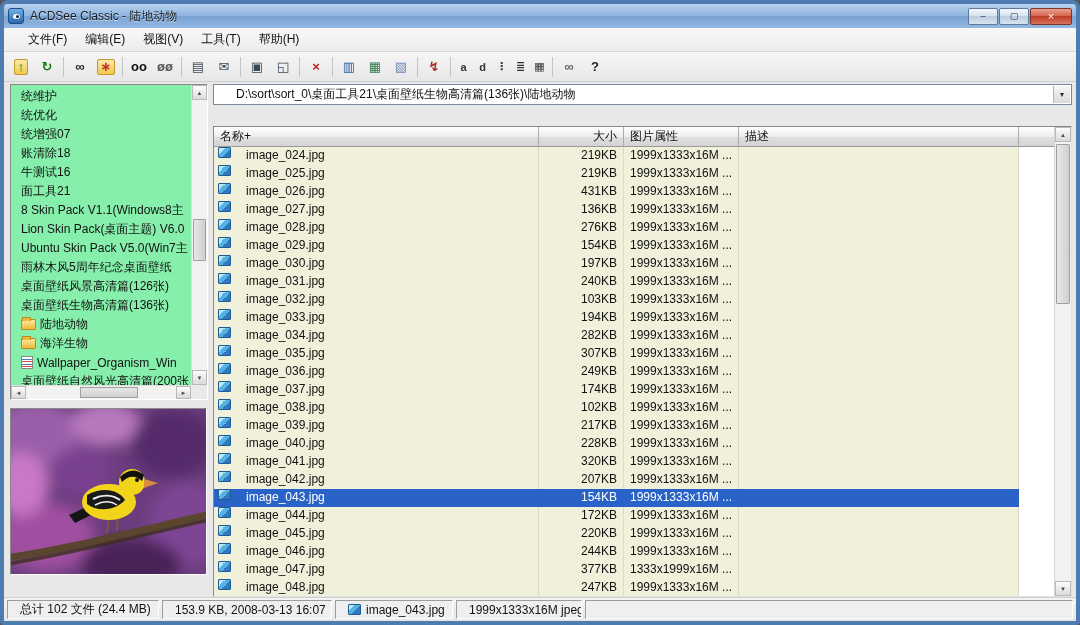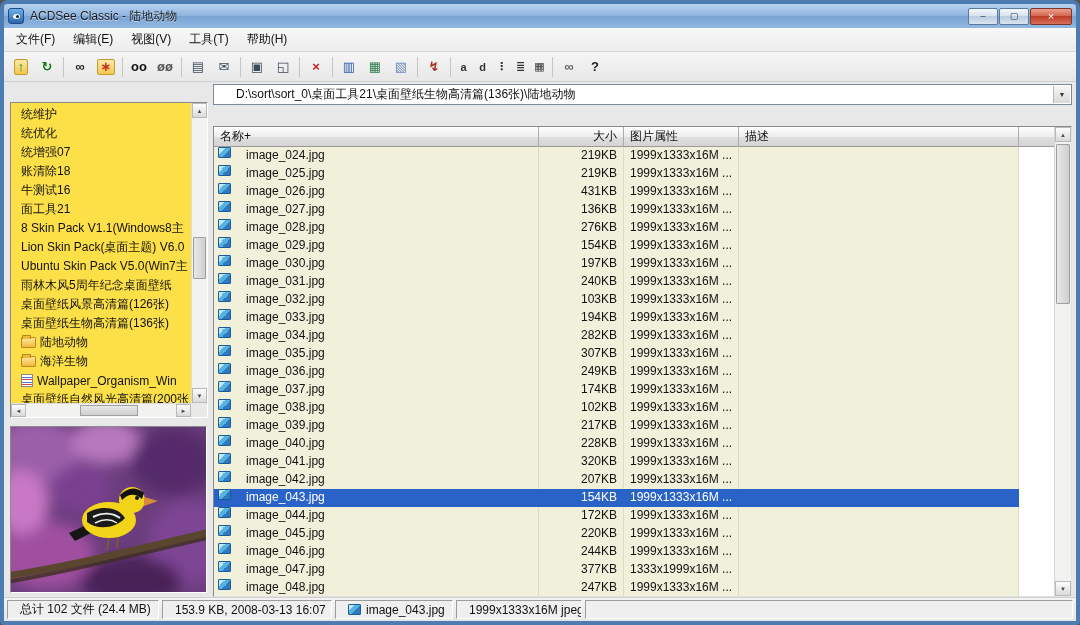--- a/index.html
+++ b/index.html
@@ -9,32 +9,32 @@
   
   .titlebar{flex:0 0 24px;display:flex;align-items:center;padding:0 4px;background:linear-gradient(#BAD4F0,#8FB4DF 48%,#7AA3D4 52%,#92B8E2);}
   .app-icon{width:16px;height:16px;margin-right:6px;border-radius:3px;background:linear-gradient(#6FB2E8,#2C66AC);border:1px solid #1E4C86;position:relative;}
   .app-icon::after{content:"";position:absolute;left:4px;top:5px;width:7px;height:5px;background:#fff;border-radius:50%;}
   .app-icon::before{content:"";position:absolute;left:7px;top:6px;width:3px;height:3px;background:#123;border-radius:50%;z-index:2;}
   .title-text{color:#16191D;text-shadow:0 1px 0 rgba(255,255,255,.55);}
   .win-buttons{margin-left:auto;display:flex;gap:1px;}
   .winbtn{width:30px;height:17px;border:1px solid #5E7A9A;border-radius:2px;display:flex;align-items:center;justify-content:center;font-size:9px;line-height:9px;color:#24323F;background:linear-gradient(#F4F8FC,#D4E0EE 50%,#BACDE1 50%,#D8E4F2);}
   .winbtn.close{width:42px;color:#fff;border-color:#7E3527;background:linear-gradient(#E9A08F,#D4604A 50%,#BE3D28 50%,#D8705C);font-size:11px;}
   
-  .menubar{flex:0 0 22px;display:flex;align-items:center;padding-left:3px;background:linear-gradient(#F8F8F8,#ECECEC);border-bottom:1px solid #D6D6D6;}
+  .menubar{flex:0 0 22px;display:flex;align-items:center;padding-left:15px;background:linear-gradient(#F8F8F8,#ECECEC);border-bottom:1px solid #D6D6D6;}
   .menu-item{padding:3px 9px;cursor:default;}
   
   .toolbar{flex:0 0 30px;display:flex;align-items:center;padding-left:4px;background:linear-gradient(#F6F6F6,#E7E7E7);border-bottom:1px solid #CFCFCF;}
   .tbtn{width:26px;height:24px;padding:0;display:flex;align-items:center;justify-content:center;border:1px solid transparent;background:transparent;font-family:inherit;font-size:13px;font-weight:bold;}
   .tbtn.small{width:19px;font-size:11px;}
   .tbtn .glyph.gold{background:linear-gradient(#FBE9A8,#F2C84E);border:1px solid #C49A2E;border-radius:2px;padding:0 3px;line-height:14px;}
   .tsep{width:1px;height:20px;background:#C4C4C4;margin:0 3px;flex:0 0 1px;}
   
   .appbody{flex:1;display:flex;overflow:hidden;background:#E8E8E8;}
   .left-pane{flex:0 0 204px;padding:2px 0 0 6px;display:flex;flex-direction:column;}
-  .tree-wrap{height:316px;position:relative;background:#fde047;border:1px solid;border-color:#8A8A8A #FFFFFF #FFFFFF #8A8A8A;overflow:hidden;margin-top:18px;}
+  .tree-wrap{height:316px;position:relative;background:#86efac;border:1px solid;border-color:#8A8A8A #FFFFFF #FFFFFF #8A8A8A;overflow:hidden;}
   .tree{position:absolute;top:0;left:0;right:16px;bottom:14px;overflow:hidden;padding-top:2px;}
   .tree-item{height:19px;display:flex;align-items:center;gap:4px;padding-left:10px;white-space:nowrap;overflow:hidden;}
   .ticon{flex:0 0 auto;display:inline-block;}
   .ticon.folder{width:15px;height:11px;background:linear-gradient(#FFE9A0,#F0B83C);border:1px solid #B98A1E;border-radius:1px;position:relative;}
   .ticon.folder::before{content:"";position:absolute;top:-3px;left:0;width:7px;height:3px;background:#F0B83C;border:1px solid #B98A1E;border-bottom:none;border-radius:1px 1px 0 0;}
   .ticon.doc{width:12px;height:13px;border:1px solid #888;background:repeating-linear-gradient(#fff 0 2px,#4C7CC8 2px 3px,#fff 3px 4px,#C84C4C 4px 5px);}
   
   .sarrow{height:15px;display:flex;align-items:center;justify-content:center;font-size:6px;color:#4A4A4A;background:linear-gradient(#FDFDFD,#DADADA);border:1px solid #B9B9B9;}
   .hsarrow{width:15px;height:100%;display:flex;align-items:center;justify-content:center;font-size:6px;color:#4A4A4A;background:linear-gradient(#FDFDFD,#DADADA);border:1px solid #B9B9B9;}
   .vscroll{position:absolute;top:0;right:0;bottom:14px;width:16px;background:#F2F2F0;border-left:1px solid #DDD;display:flex;flex-direction:column;}

